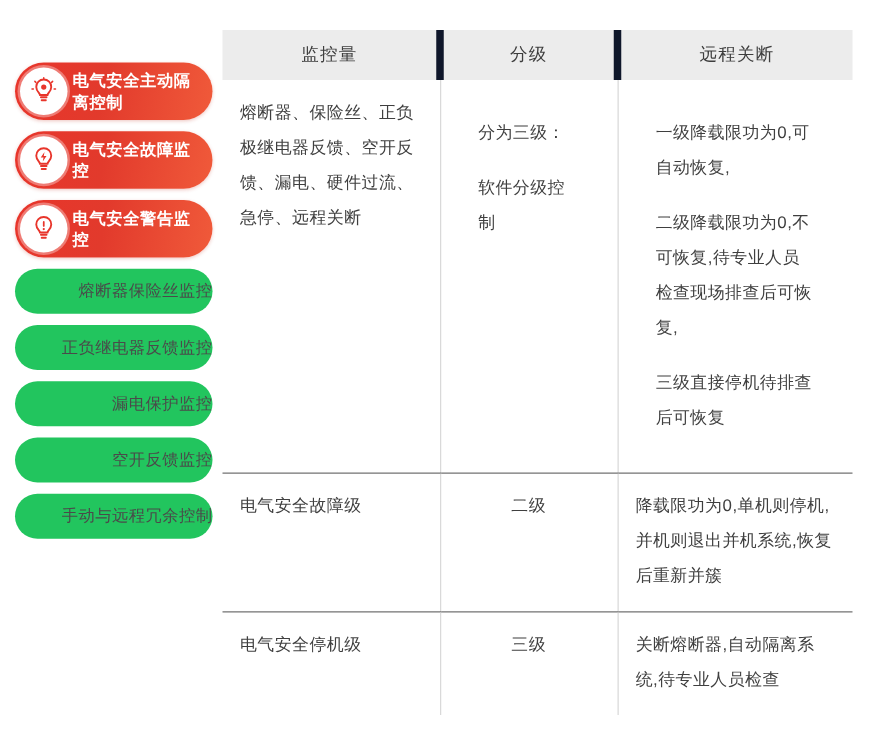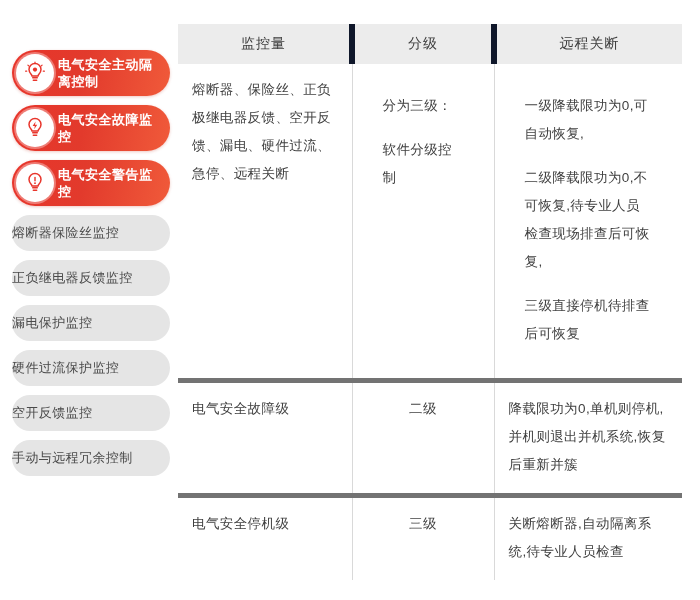--- a/index.html
+++ b/index.html
@@ -59,24 +59,24 @@
     align-items: center;
     justify-content: center;
     box-shadow: 0 0 0 2px rgba(255,255,255,0.35);
   }
   .pill-primary .bulb svg { display: block; }
   .pill-label { display: block; }
 
   .pill-plain {
     display: flex;
     align-items: center;
-    justify-content: flex-start;
+    justify-content: flex-end;
     height: 36px;
     border-radius: 18px;
-    background: #e5e5e5;
+    background: #22c55e;
     color: #4a4a4a;
     font-size: 13px;
     letter-spacing: 0.4px;
     box-sizing: border-box;
   }
 
   
   .table-wrap {
     position: absolute;
     left: 178px;
@@ -98,21 +98,21 @@
     border-right: 6px solid #0f172a;
     letter-spacing: 1px;
   }
   table.matrix th:last-child { border-right: none; }
   table.matrix td {
     font-size: 13.5px;
     line-height: 28px;
     color: #3f3f3f;
     vertical-align: top;
     padding: 12px 14px 14px 14px;
-    border-bottom: 5px solid #737373;
+    border-bottom: 1px solid #737373;
     border-right: 1px solid #d9d9d9;
     box-sizing: border-box;
     letter-spacing: 0.4px;
   }
   table.matrix td:last-child { border-right: none; }
   table.matrix tr.row-last td { border-bottom: none; }
   .col-a { width: 174px; }
   .col-b { width: 142px; }
   .col-c { width: 188px; }
   td.center { text-align: center; }
@@ -165,23 +165,20 @@
     </div>
 
     <div class="pill-plain">
       <span>熔断器保险丝监控</span>
     </div>
     <div class="pill-plain">
       <span>正负继电器反馈监控</span>
     </div>
     <div class="pill-plain">
       <span>漏电保护监控</span>
-    </div>
-    <div class="pill-plain">
-      <span>硬件过流保护监控</span>
     </div>
     <div class="pill-plain">
       <span>空开反馈监控</span>
     </div>
     <div class="pill-plain">
       <span>手动与远程冗余控制</span>
     </div>
   </div>
 
   <div class="table-wrap">

